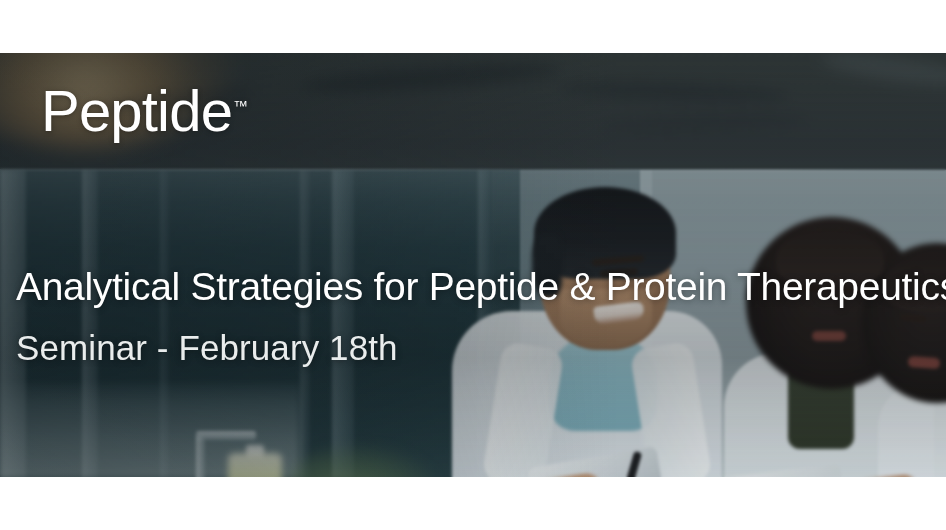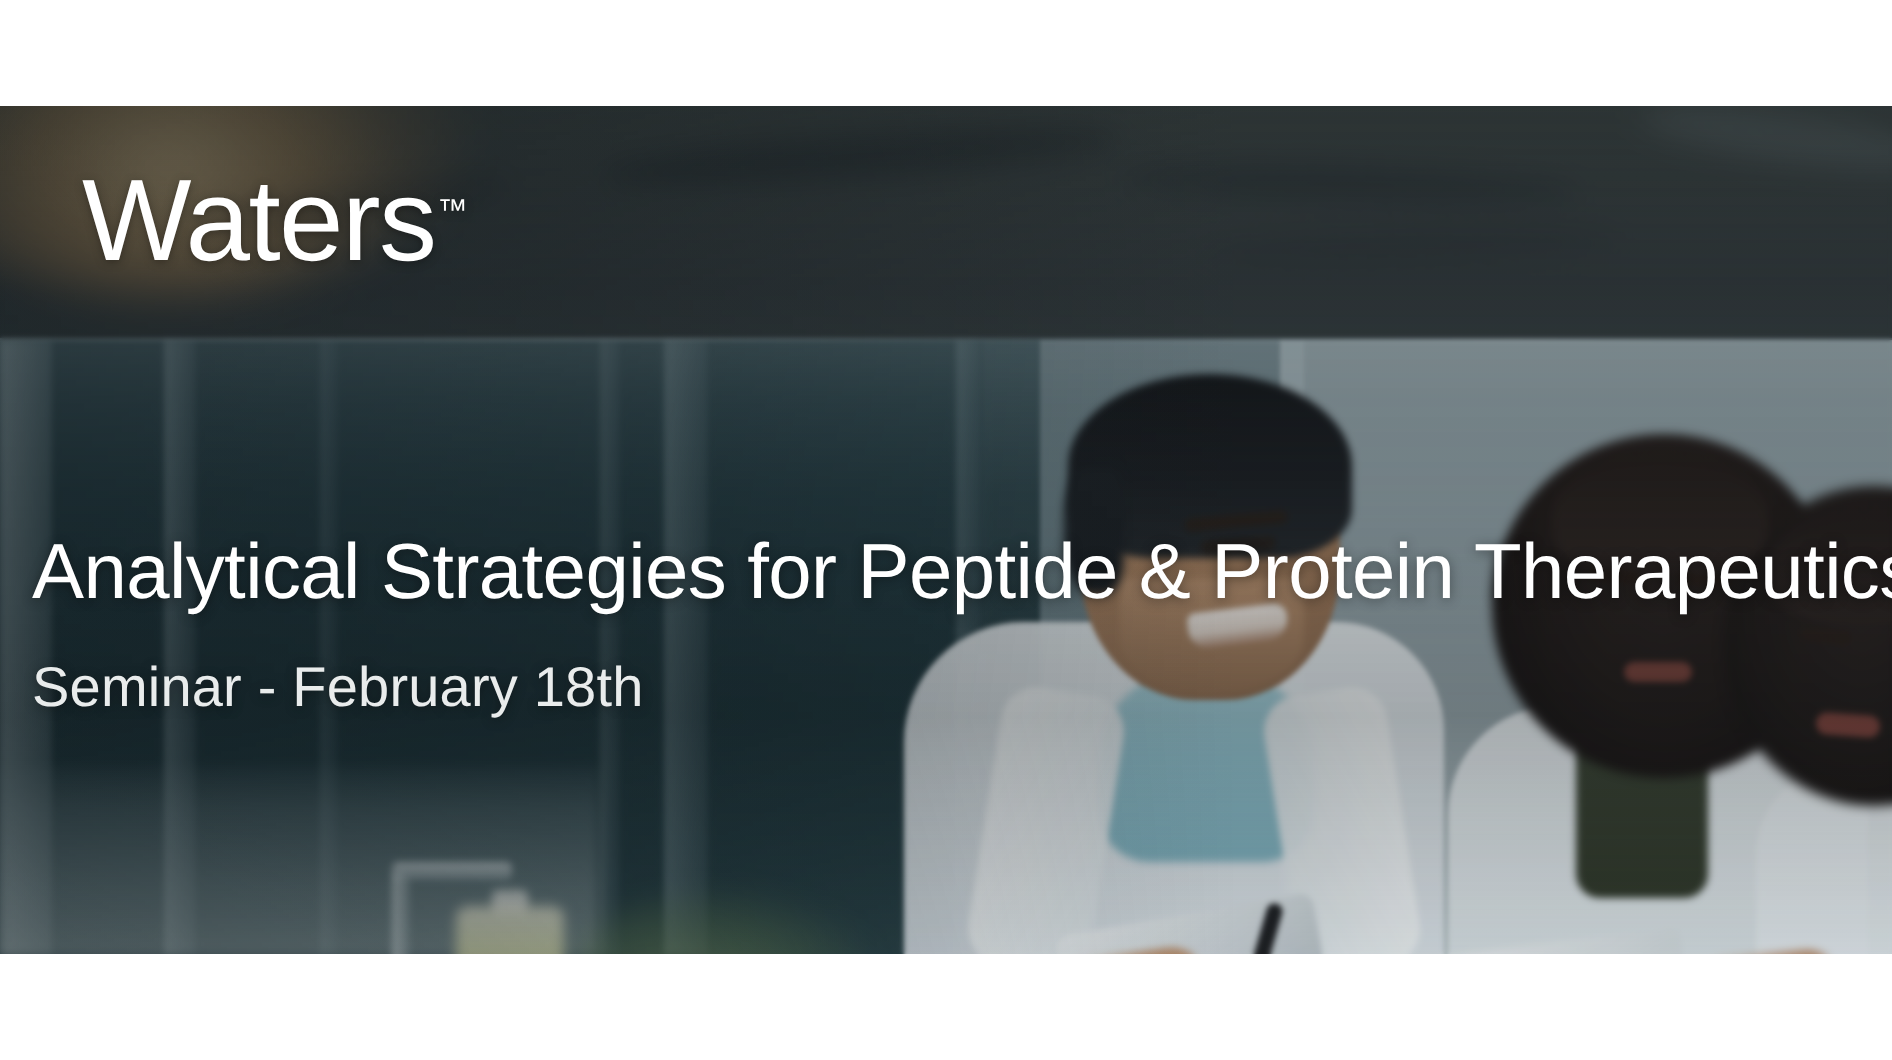--- a/index.html
+++ b/index.html
@@ -654,21 +654,21 @@
     line-height: 1;
     white-space: nowrap;
     text-shadow: 0 1px 6px rgba(0,0,0,0.42);
   }
 
   .subhead {
     position: absolute;
     left: 16px; top: 330px;
     color: #e9ecec;
     font-family: "Liberation Sans", sans-serif;
-    font-size: 28px;
+    font-size: 35px;
     font-weight: 400;
     letter-spacing: 0.1px;
     line-height: 1;
     white-space: nowrap;
     text-shadow: 0 1px 6px rgba(0,0,0,0.42);
   }
 </style>
 </head>
 <body>
 
@@ -747,19 +747,19 @@
 
     <div class="dof"></div>
     <div class="scrim"></div>
     <div class="scrim-left"></div>
   </div>
 
   <div class="band-top"></div>
   <div class="band-bottom"></div>
 
   <div class="overlay">
-    <div class="logo"><span>Waters</span><span class="tm">™</span></div>
+    <div class="logo"><span>Peptide</span><span class="tm">™</span></div>
 
     <div class="headline">Analytical Strategies for Peptide &amp; Protein Therapeutics</div>
     <div class="subhead">Seminar - February 18th</div>
   </div>
 
 </div>
 
 </body></html>

